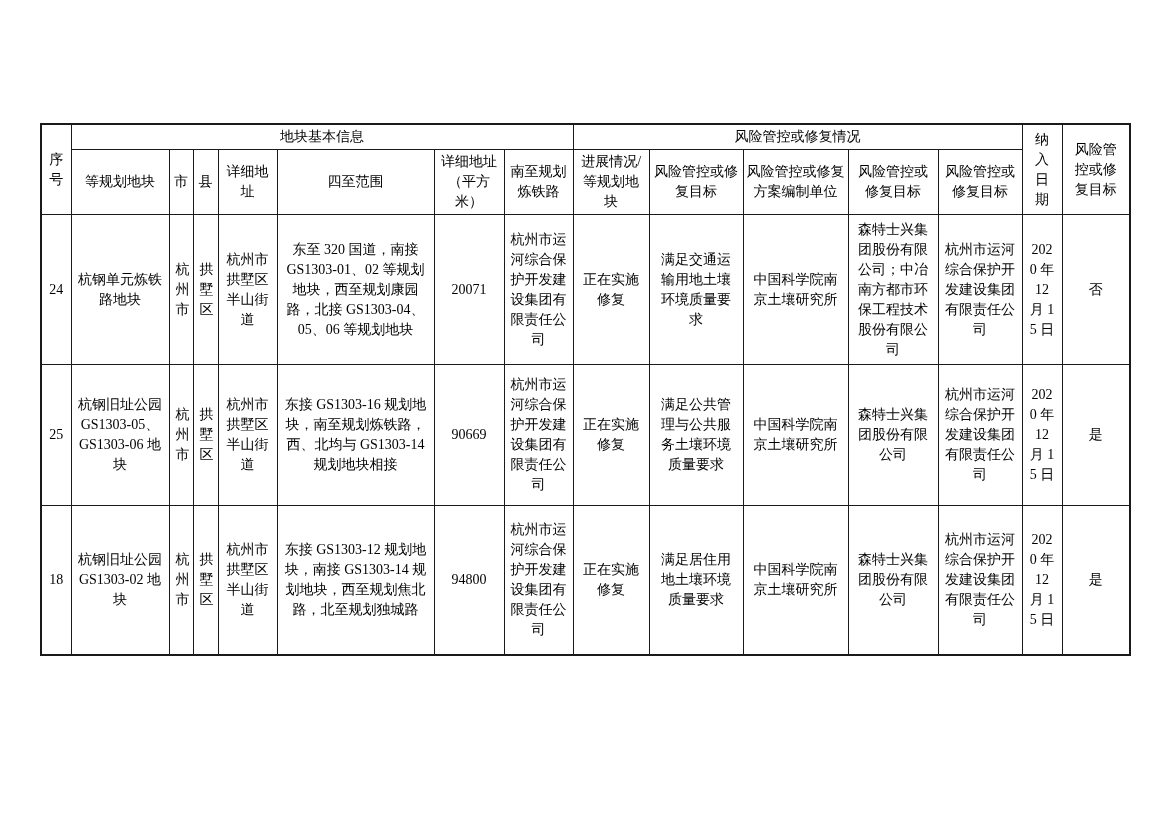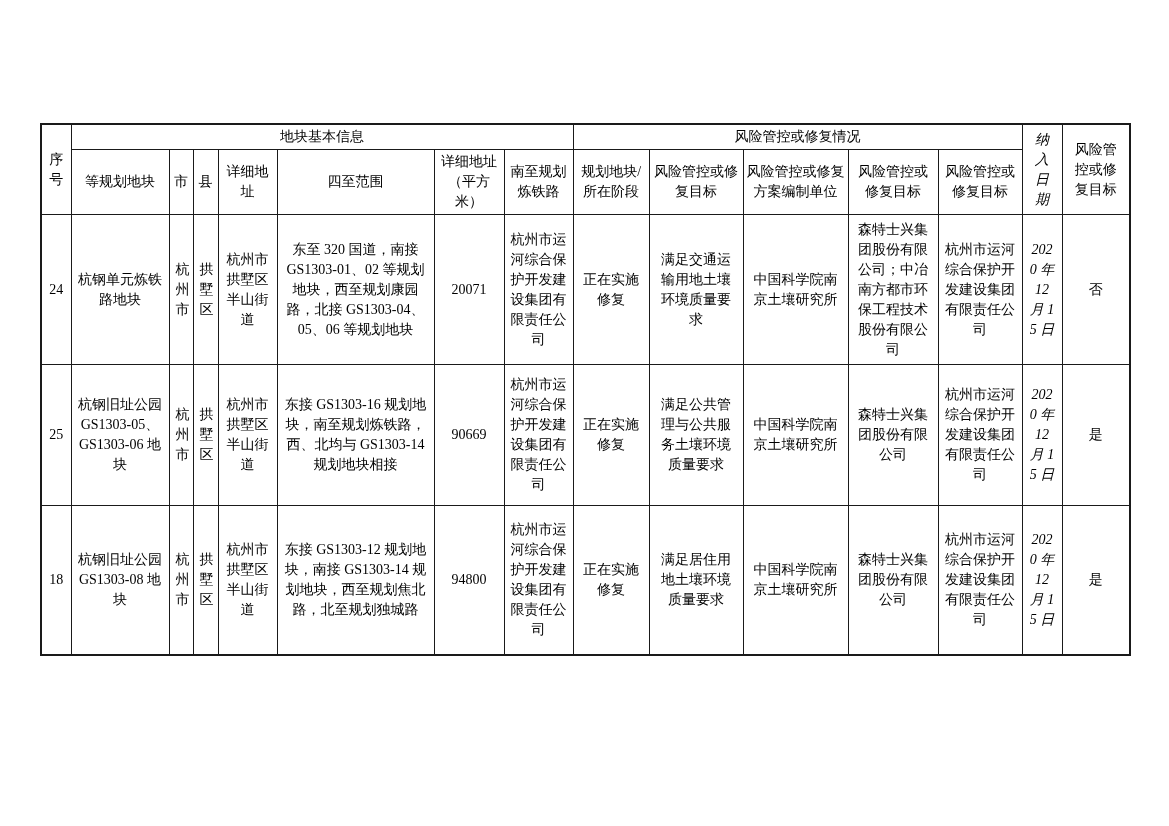--- a/index.html
+++ b/index.html
@@ -23,21 +23,21 @@
     overflow-wrap: break-word;
   }
   tr.h1 { height: 22px; }
   tr.h2 { height: 44px; }
   tr.r0 { height: 150px; }
   tr.r1 { height: 141px; }
   tr.r2 { height: 149px; }
   tr.h2 td { padding: 2px 3px; }
   td.col-name, td.col-landuser { padding: 2px 9px; }
   td.col-client { padding: 2px 8px; }
-  td.col-date { word-break: break-all; padding: 2px 5px; font-style: italic; }
+  td.col-date { word-break: break-all; padding: 2px 5px; }
 </style>
 </head>
 <body>
 
 <div class="page">
   <table class="registry">
     <colgroup>
       <col style="width:30px">
         <col style="width:98px">
         <col style="width:24px">
@@ -63,21 +63,21 @@
         <td rowspan="2">风险管控或修复目标</td>
       </tr>
       <tr class="h2">
         <td>等规划地块</td>
         <td>市</td>
         <td>县</td>
         <td>详细地址</td>
         <td>四至范围</td>
         <td>详细地址（平方米）</td>
         <td>南至规划炼铁路</td>
-        <td>规划地块/所在阶段</td>
+        <td>进展情况/等规划地块</td>
         <td>风险管控或修复目标</td>
         <td>风险管控或修复方案编制单位</td>
         <td>风险管控或修复目标</td>
         <td>风险管控或修复目标</td>
       </tr>
     </thead>
     <tbody>
       <tr class="r0">
         <td>24</td>
         <td class="col-name">杭钢单元炼铁路地块</td>
@@ -107,21 +107,21 @@
         <td>正在实施修复</td>
         <td>满足公共管理与公共服务土壤环境质量要求</td>
         <td>中国科学院南京土壤研究所</td>
         <td>森特士兴集团股份有限公司</td>
         <td class="col-client">杭州市运河综合保护开发建设集团有限责任公司</td>
         <td class="col-date">2020 年 12 月 15 日</td>
         <td>是</td>
       </tr>
       <tr class="r2">
         <td>18</td>
-        <td class="col-name">杭钢旧址公园 GS1303-08 地块</td>
+        <td class="col-name">杭钢旧址公园 GS1303-02 地块</td>
         <td>杭州市</td>
         <td>拱墅区</td>
         <td>杭州市拱墅区半山街道</td>
         <td>东接 GS1303-12 规划地块，南接 GS1303-14 规划地块，西至规划焦北路，北至规划独城路</td>
         <td>94800</td>
         <td class="col-landuser">杭州市运河综合保护开发建设集团有限责任公司</td>
         <td>正在实施修复</td>
         <td>满足居住用地土壤环境质量要求</td>
         <td>中国科学院南京土壤研究所</td>
         <td>森特士兴集团股份有限公司</td>

